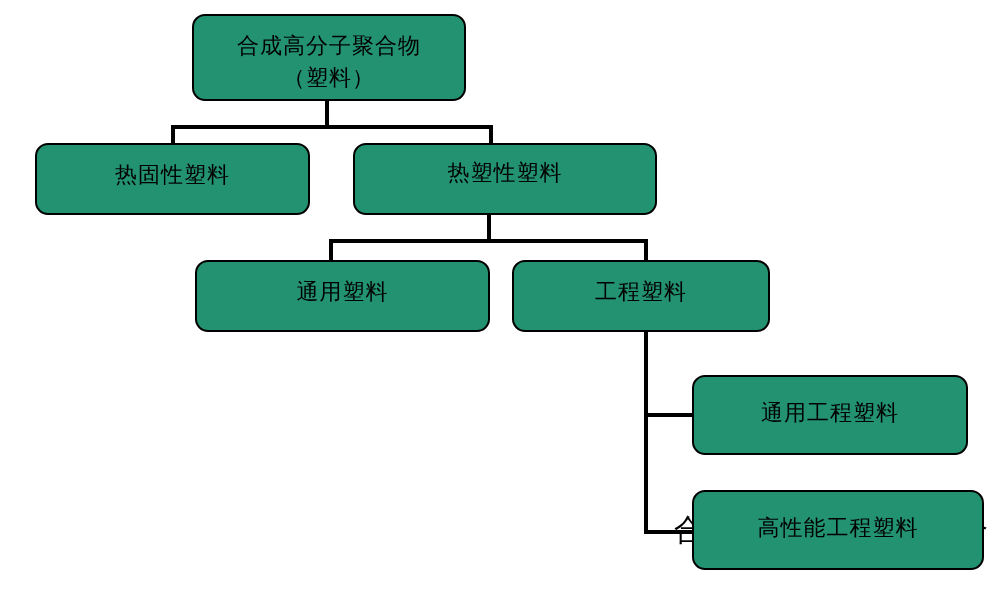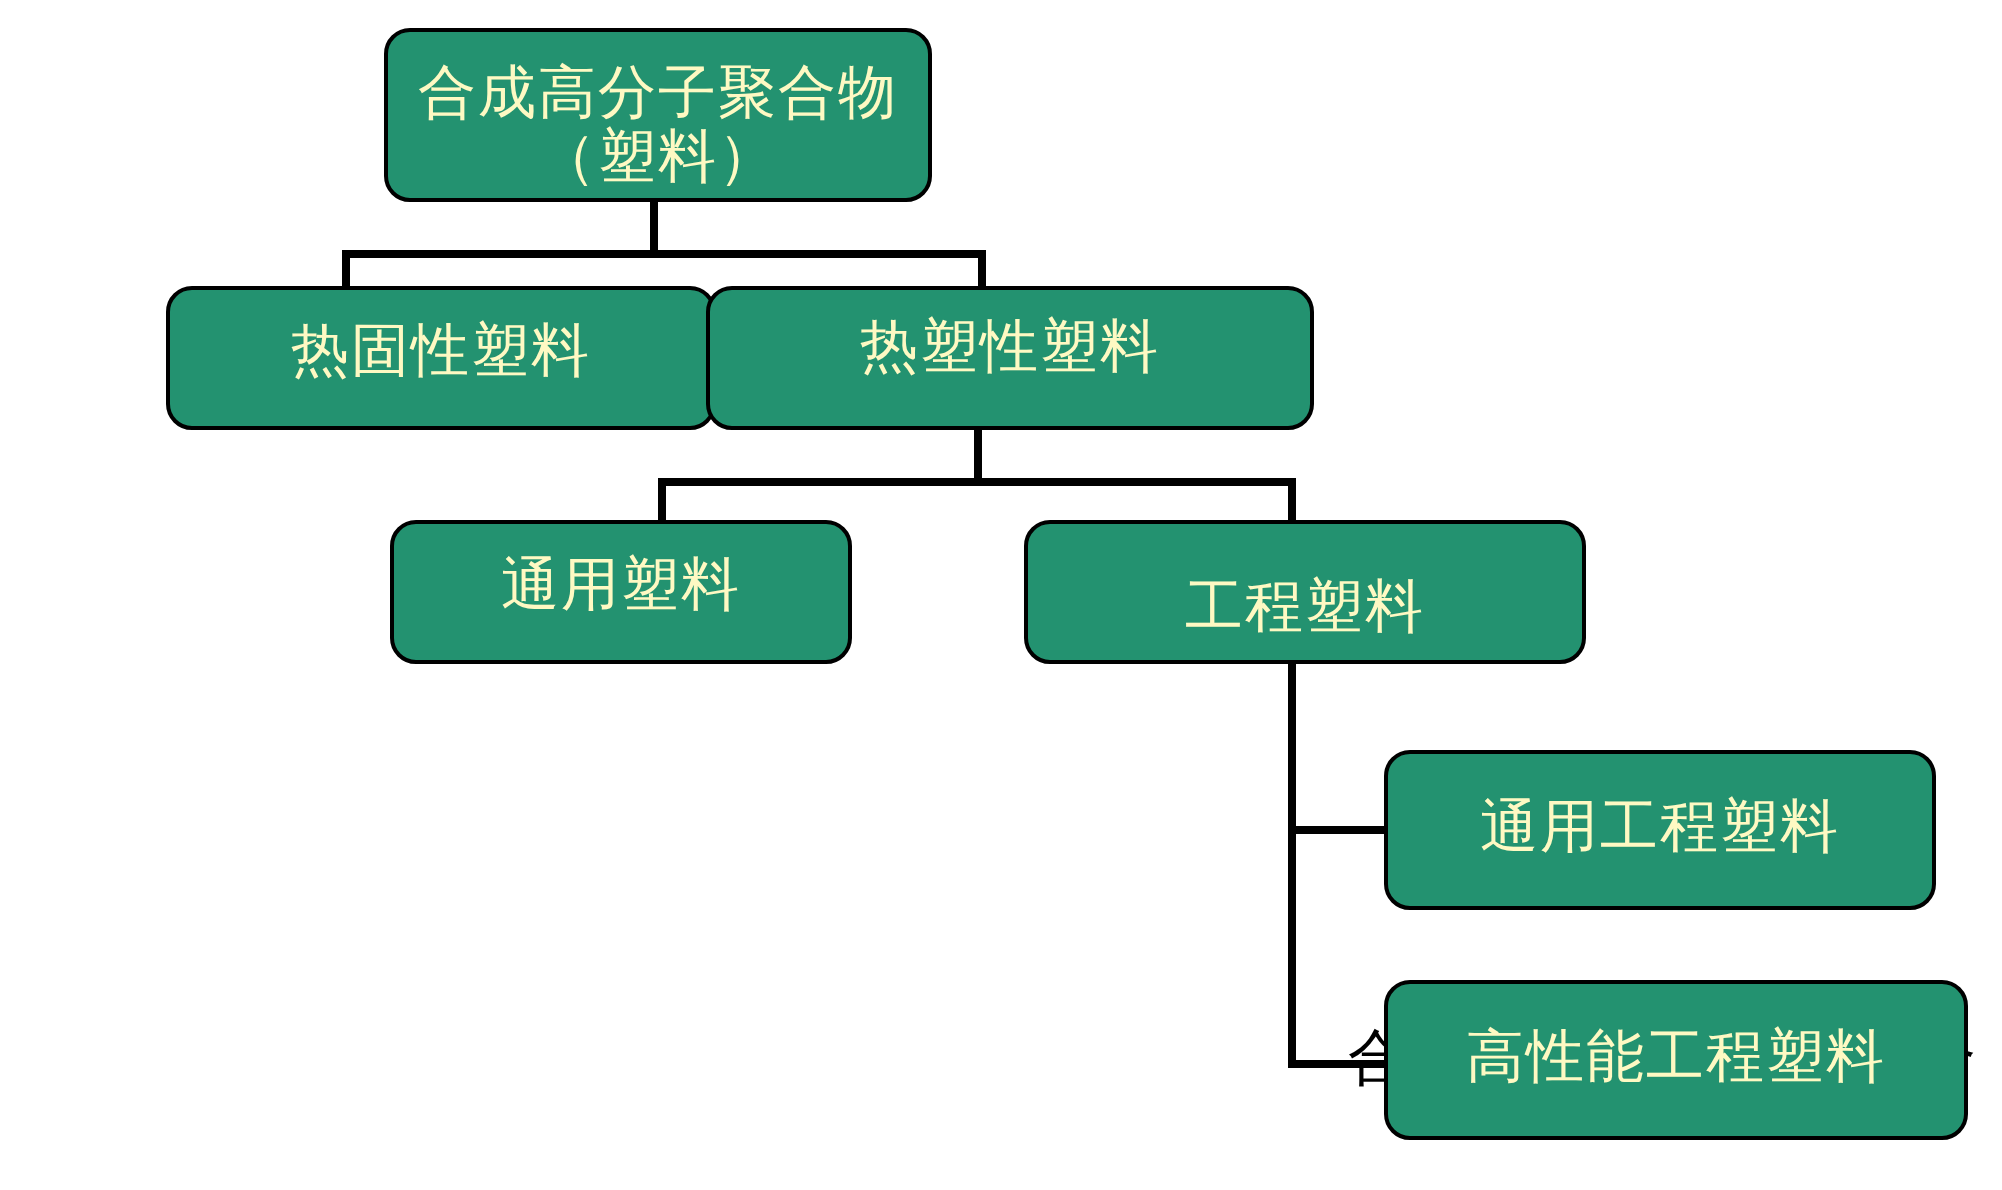--- a/index.html
+++ b/index.html
@@ -40,44 +40,44 @@
     box-sizing: border-box;
     background: #239270;
     border: 2px solid #000000;
     border-radius: 13px;
     z-index: 3;
     display: flex;
     justify-content: center;
     text-align: center;
   }
   .node .label {
-    color: #fef9c3;
+    color: #000000;
     font-family: "DejaVu Sans", sans-serif;
-    font-size: 29px;
+    font-size: 22px;
     line-height: 32px;
     letter-spacing: 1px;
     white-space: pre-line;
   }
   
   .va-top    { align-items: flex-start; }
 
   
   #node-root        { left: 192px; top: 14px;  width: 274px; height: 87px; }
   #node-root .label { margin-top: 14px; }
 
-  #node-thermoset        { left: 35px;  top: 143px; width: 275px; height: 72px; margin-left: 48px; }
+  #node-thermoset        { left: 35px;  top: 143px; width: 275px; height: 72px; }
   #node-thermoset .label { margin-top: 14px; }
 
   #node-thermoplastic        { left: 353px; top: 143px; width: 304px; height: 72px; }
   #node-thermoplastic .label { margin-top: 12px; }
 
-  #node-general        { left: 195px; top: 260px; width: 231px; height: 72px; }
+  #node-general        { left: 195px; top: 260px; width: 295px; height: 72px; }
   #node-general .label { margin-top: 14px; }
 
-  #node-engineering        { left: 512px; top: 260px; width: 281px; height: 72px; align-items: center; }
+  #node-engineering        { left: 512px; top: 260px; width: 258px; height: 72px; }
   #node-engineering .label { margin-top: 14px; }
 
   #node-general-eng        { left: 692px; top: 375px; width: 276px; height: 80px; }
   #node-general-eng .label { margin-top: 20px; }
 
   #node-high-perf-eng        { left: 692px; top: 490px; width: 292px; height: 80px; }
   #node-high-perf-eng .label { margin-top: 20px; }
 </style>
 </head>
 <body>

